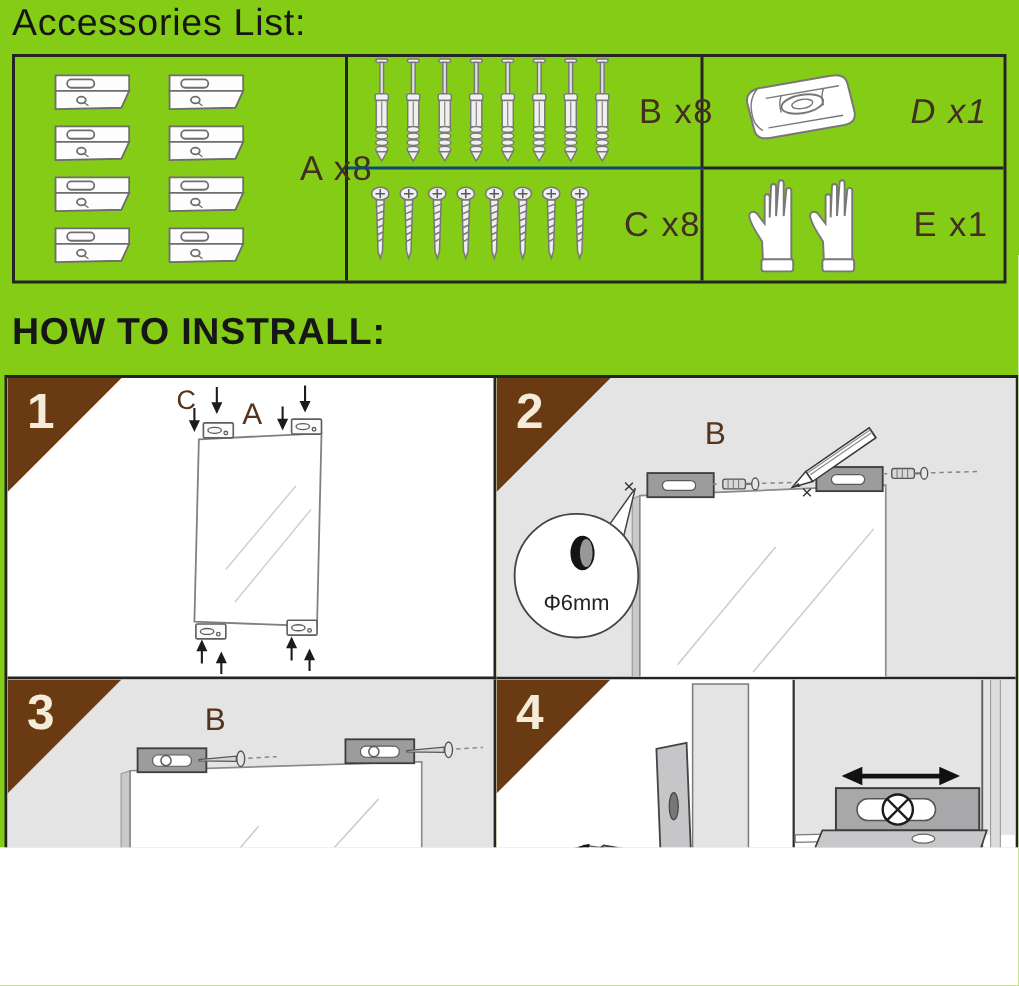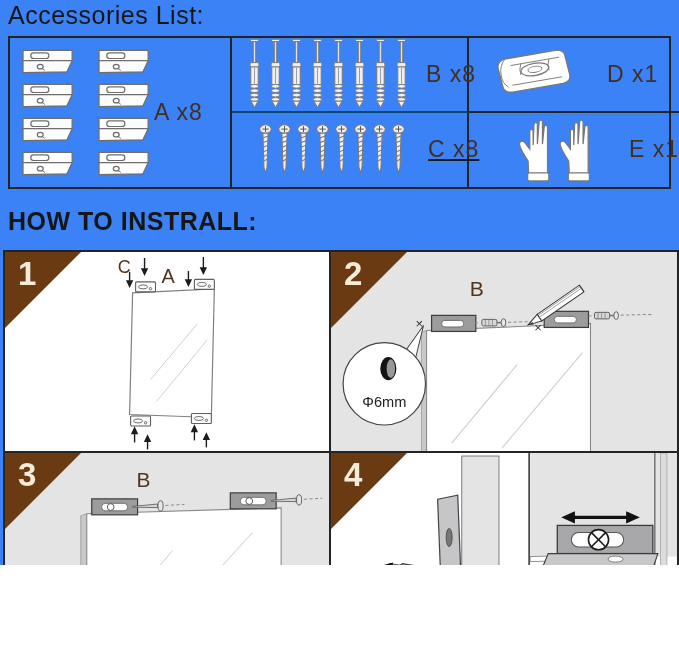--- a/index.html
+++ b/index.html
@@ -1,31 +1,31 @@
 <!DOCTYPE html>
 <html><head>
 <meta charset="utf-8">
 <style>
   html,body{margin:0;padding:0;background:#fff;}
-  #sheet{position:relative;width:679px;height:565px;background:#3b82f6;overflow:hidden;
+  #sheet{position:relative;width:679px;height:565px;background:#84cc16;overflow:hidden;
          font-family:"Liberation Sans",sans-serif;color:#1b1b1b;}
   .title{position:absolute;left:8px;font-size:25px;letter-spacing:.5px;color:#161616;}
   #acc-title{top:1px;}
   #install-title{top:207px;font-weight:bold;}
 
   
   #acc-table{position:absolute;left:8px;top:36px;width:663px;height:153px;
              border:2px solid #242424;display:grid;
              grid-template-columns:222px 237px 1fr;grid-template-rows:1fr 1fr;box-sizing:border-box;}
   .cell{display:flex;align-items:center;box-sizing:border-box;}
-  .cell-a{grid-column:1;grid-row:1 / span 2;border-right:2px solid #242424;padding-left:8px;}
+  .cell-a{grid-column:1;grid-row:1 / span 2;border-right:2px solid #242424;padding-left:22px;gap:32px;}
   .cell-b{grid-column:2;grid-row:1;border-right:2px solid #242424;border-bottom:2px solid #0c4a6e;padding-left:14px;}
-  .cell-c{grid-column:2;grid-row:2;border-right:2px solid #242424;padding-left:26px;text-decoration:underline;}
-  .cell-d{grid-column:3;grid-row:1;border-bottom:2px solid #242424;padding-left:20px;}
-  .cell-e{grid-column:3;grid-row:2;padding-left:4px;margin-left:40px;}
+  .cell-c{grid-column:2;grid-row:2;border-right:2px solid #242424;padding-left:14px;}
+  .cell-d{grid-column:3;grid-row:1;border-bottom:2px solid #242424;padding-left:20px;font-style:italic;}
+  .cell-e{grid-column:3;grid-row:2;padding-left:24px;}
   .acc-label{font-size:23px;color:#432f22;letter-spacing:1px;white-space:nowrap;}
   .bracket-grid{display:grid;grid-template-columns:repeat(2,60px);gap:3px 16px;}
   .icon-row{display:flex;gap:4px;align-items:flex-start;}
   .cell-b .acc-label{margin-left:16px;}
   .cell-c .acc-label{margin-left:22px;}
   .cell-d .acc-label,.cell-e .acc-label{margin-left:30px;}
 
   
   #panels{position:absolute;left:3px;top:250px;width:672px;height:402px;
           border:2px solid #242424;display:grid;

